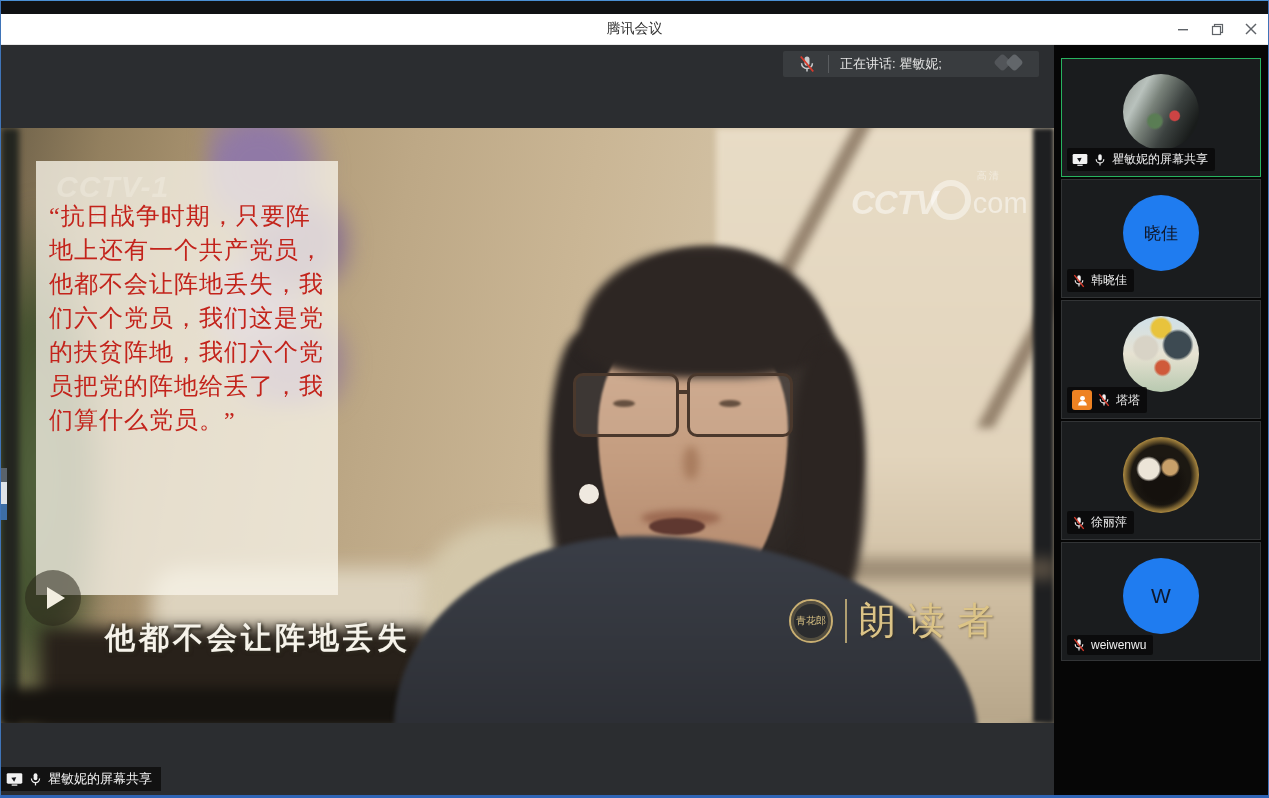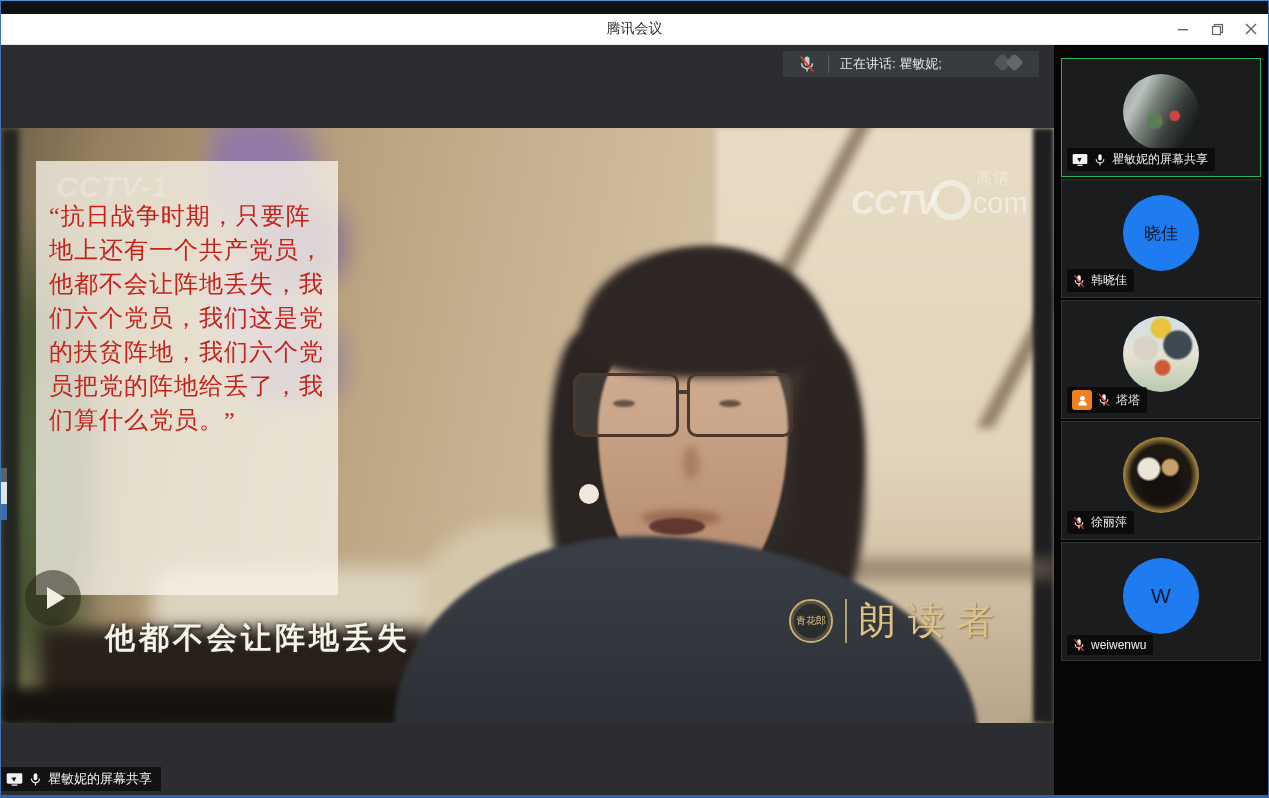--- a/index.html
+++ b/index.html
@@ -101,21 +101,21 @@
   .cctv1-mark { left:55px; top:42px; z-index:4; color:rgba(255,255,255,0.30);
     font-style:italic; font-weight:bold; font-size:30px; letter-spacing:1px; }
   .cctv1-mark small { display:block; font-size:15px; font-style:normal; margin:2px 0 0 34px;
     letter-spacing:4px; }
   .cctvcom-mark { left:850px; top:52px; z-index:4; display:flex; align-items:center;
     color:rgba(255,255,255,0.48); }
   .cctvcom-mark .cc { font-size:33px; font-weight:bold; font-style:italic; letter-spacing:-1px; }
   .cctvcom-mark .globe { width:40px; height:40px; border:6px solid rgba(255,255,255,0.45);
     border-radius:50%; margin:0 2px 6px -6px; }
   .cctvcom-mark .comwrap { position:relative; }
-  .cctvcom-mark .hd { position:absolute; top:-18px; left:4px; font-size:15px;
+  .cctvcom-mark .hd { position:absolute; top:-18px; left:4px; font-size:10px;
     color:rgba(255,255,255,0.45); letter-spacing:2px; }
   .cctvcom-mark .com { font-size:29px; margin-top:14px; }
 
   .quote-box { position:absolute; left:35px; top:33px; width:302px; height:434px; z-index:5;
     background:rgba(247,243,232,0.78); padding:14px 13px; overflow:hidden; }
   .quote-title { color:#c3231b; font-weight:bold; font-size:24px; line-height:32px;
     letter-spacing:1px; }
   .quote-body { color:#c3231b; font-family:"Liberation Serif", serif; font-size:24px;
     line-height:34px; letter-spacing:1px; margin-top:24px; }
 

